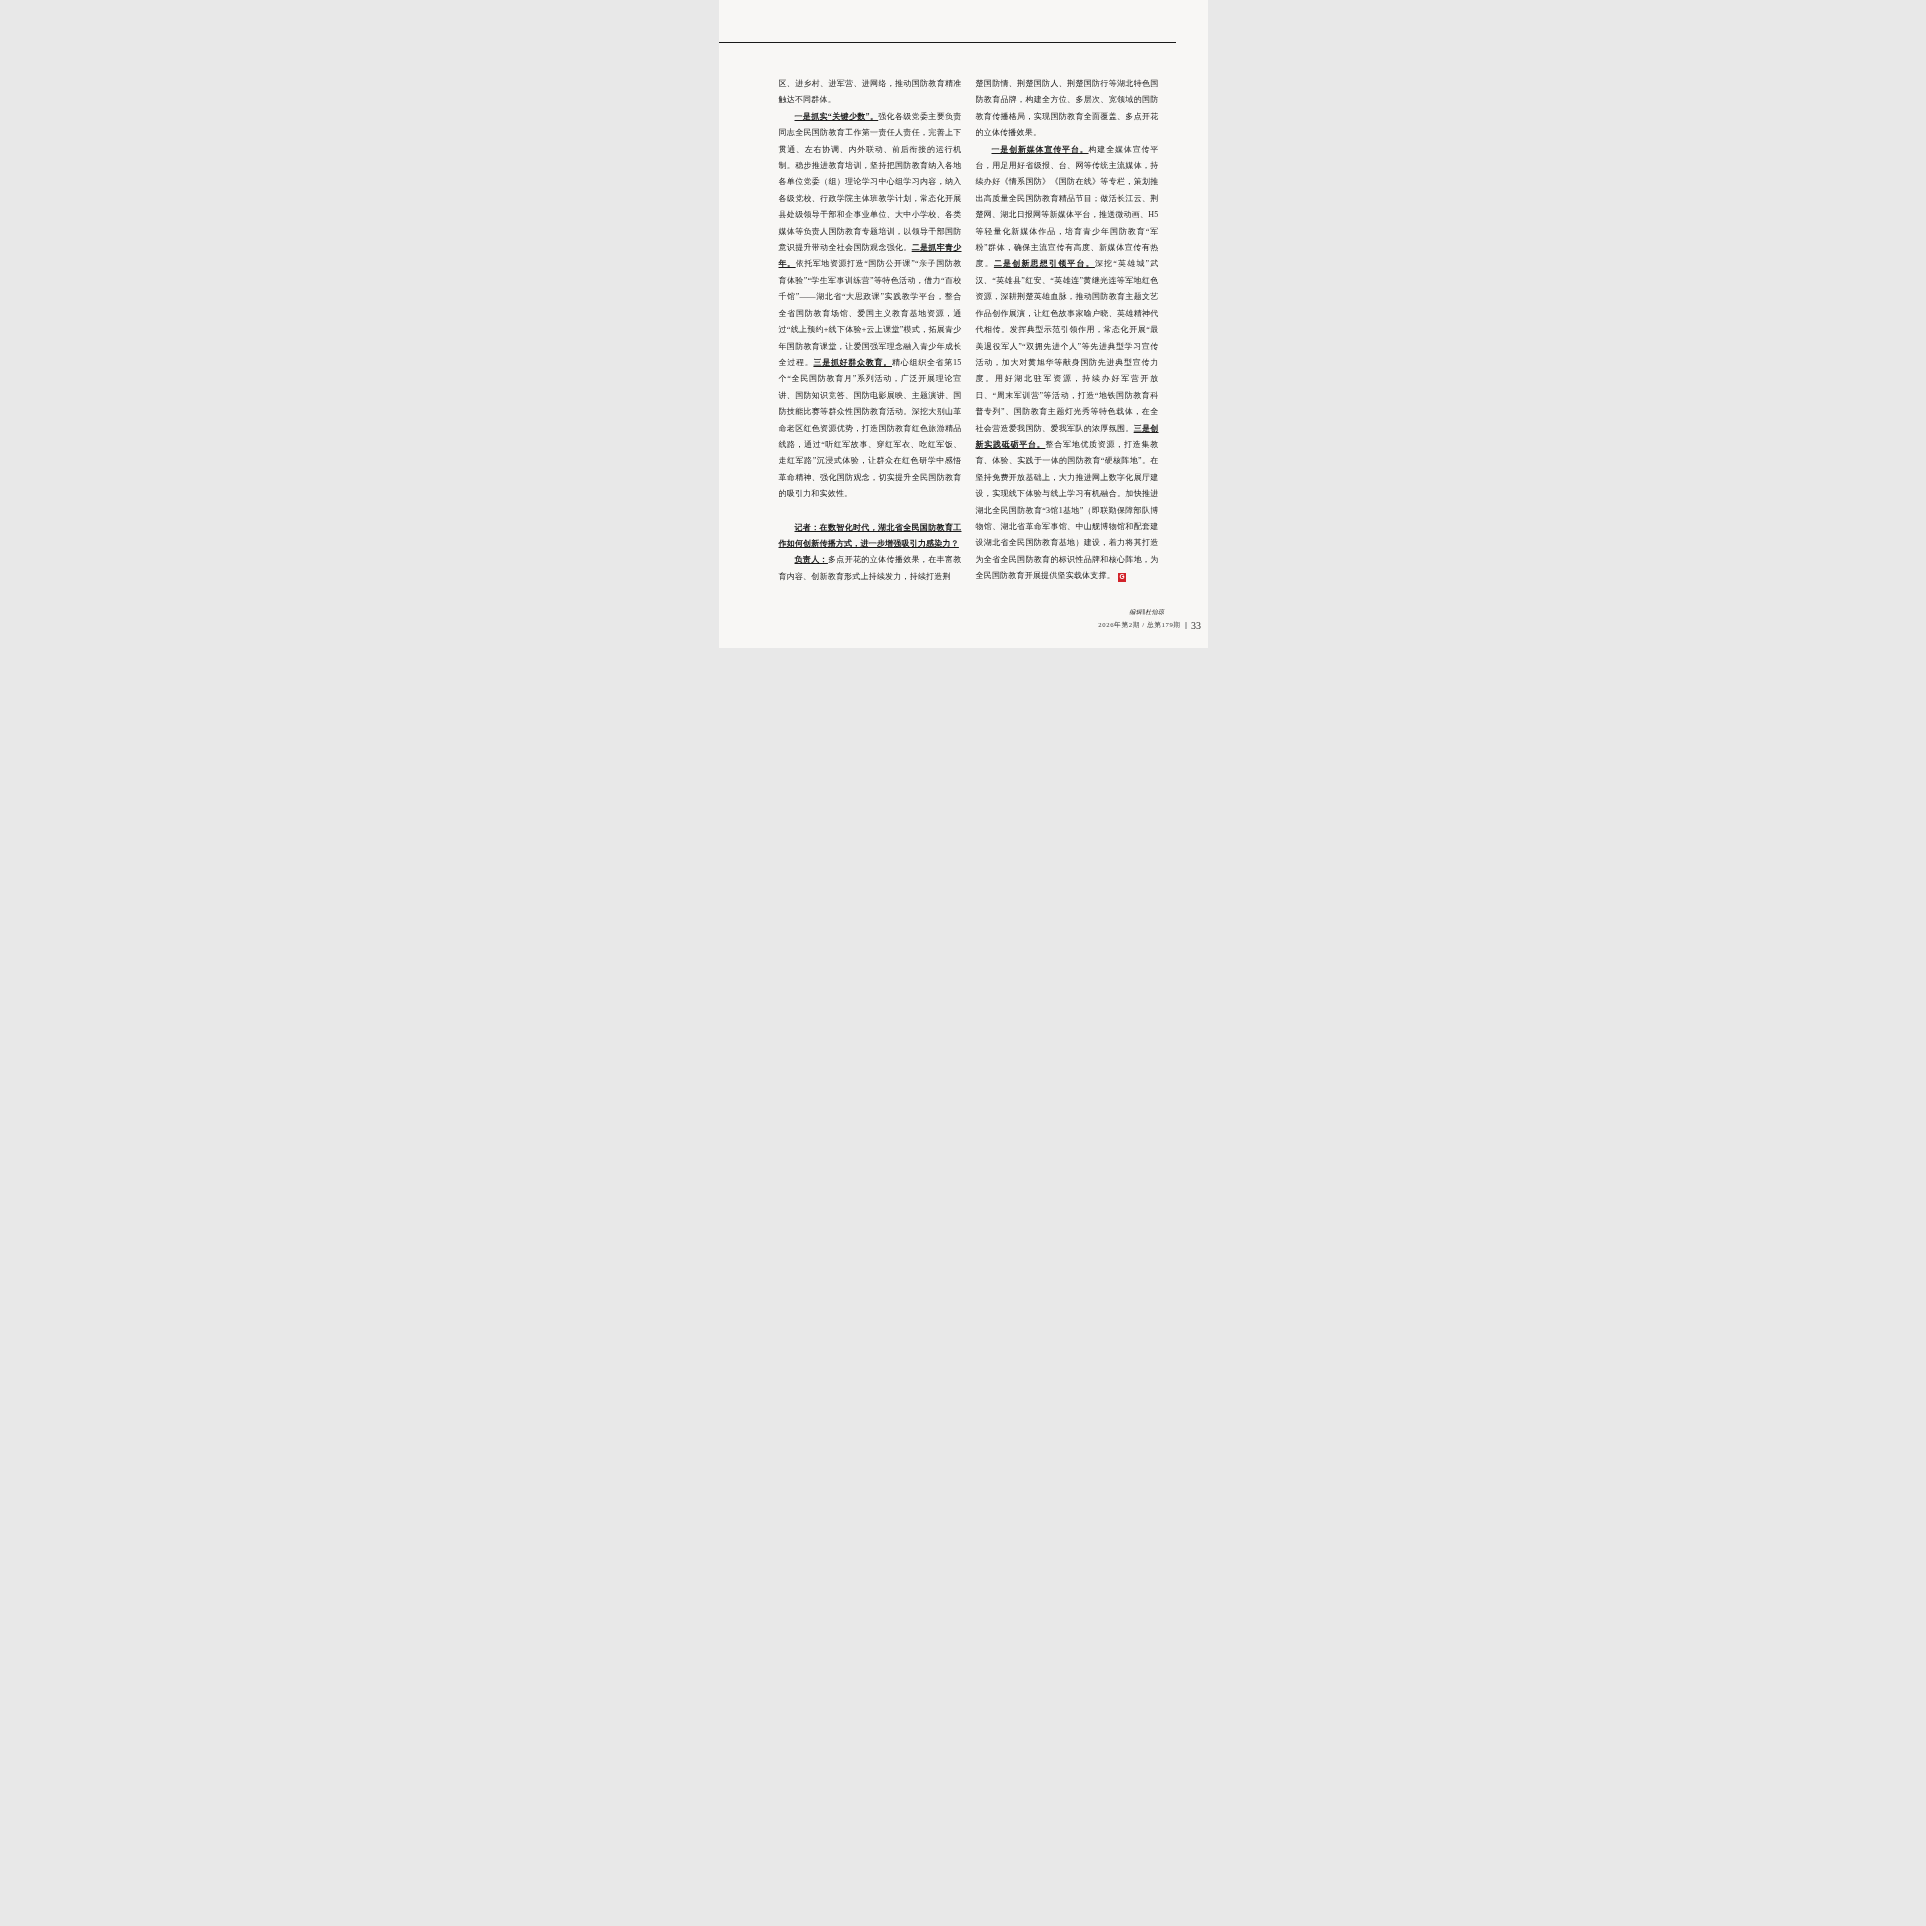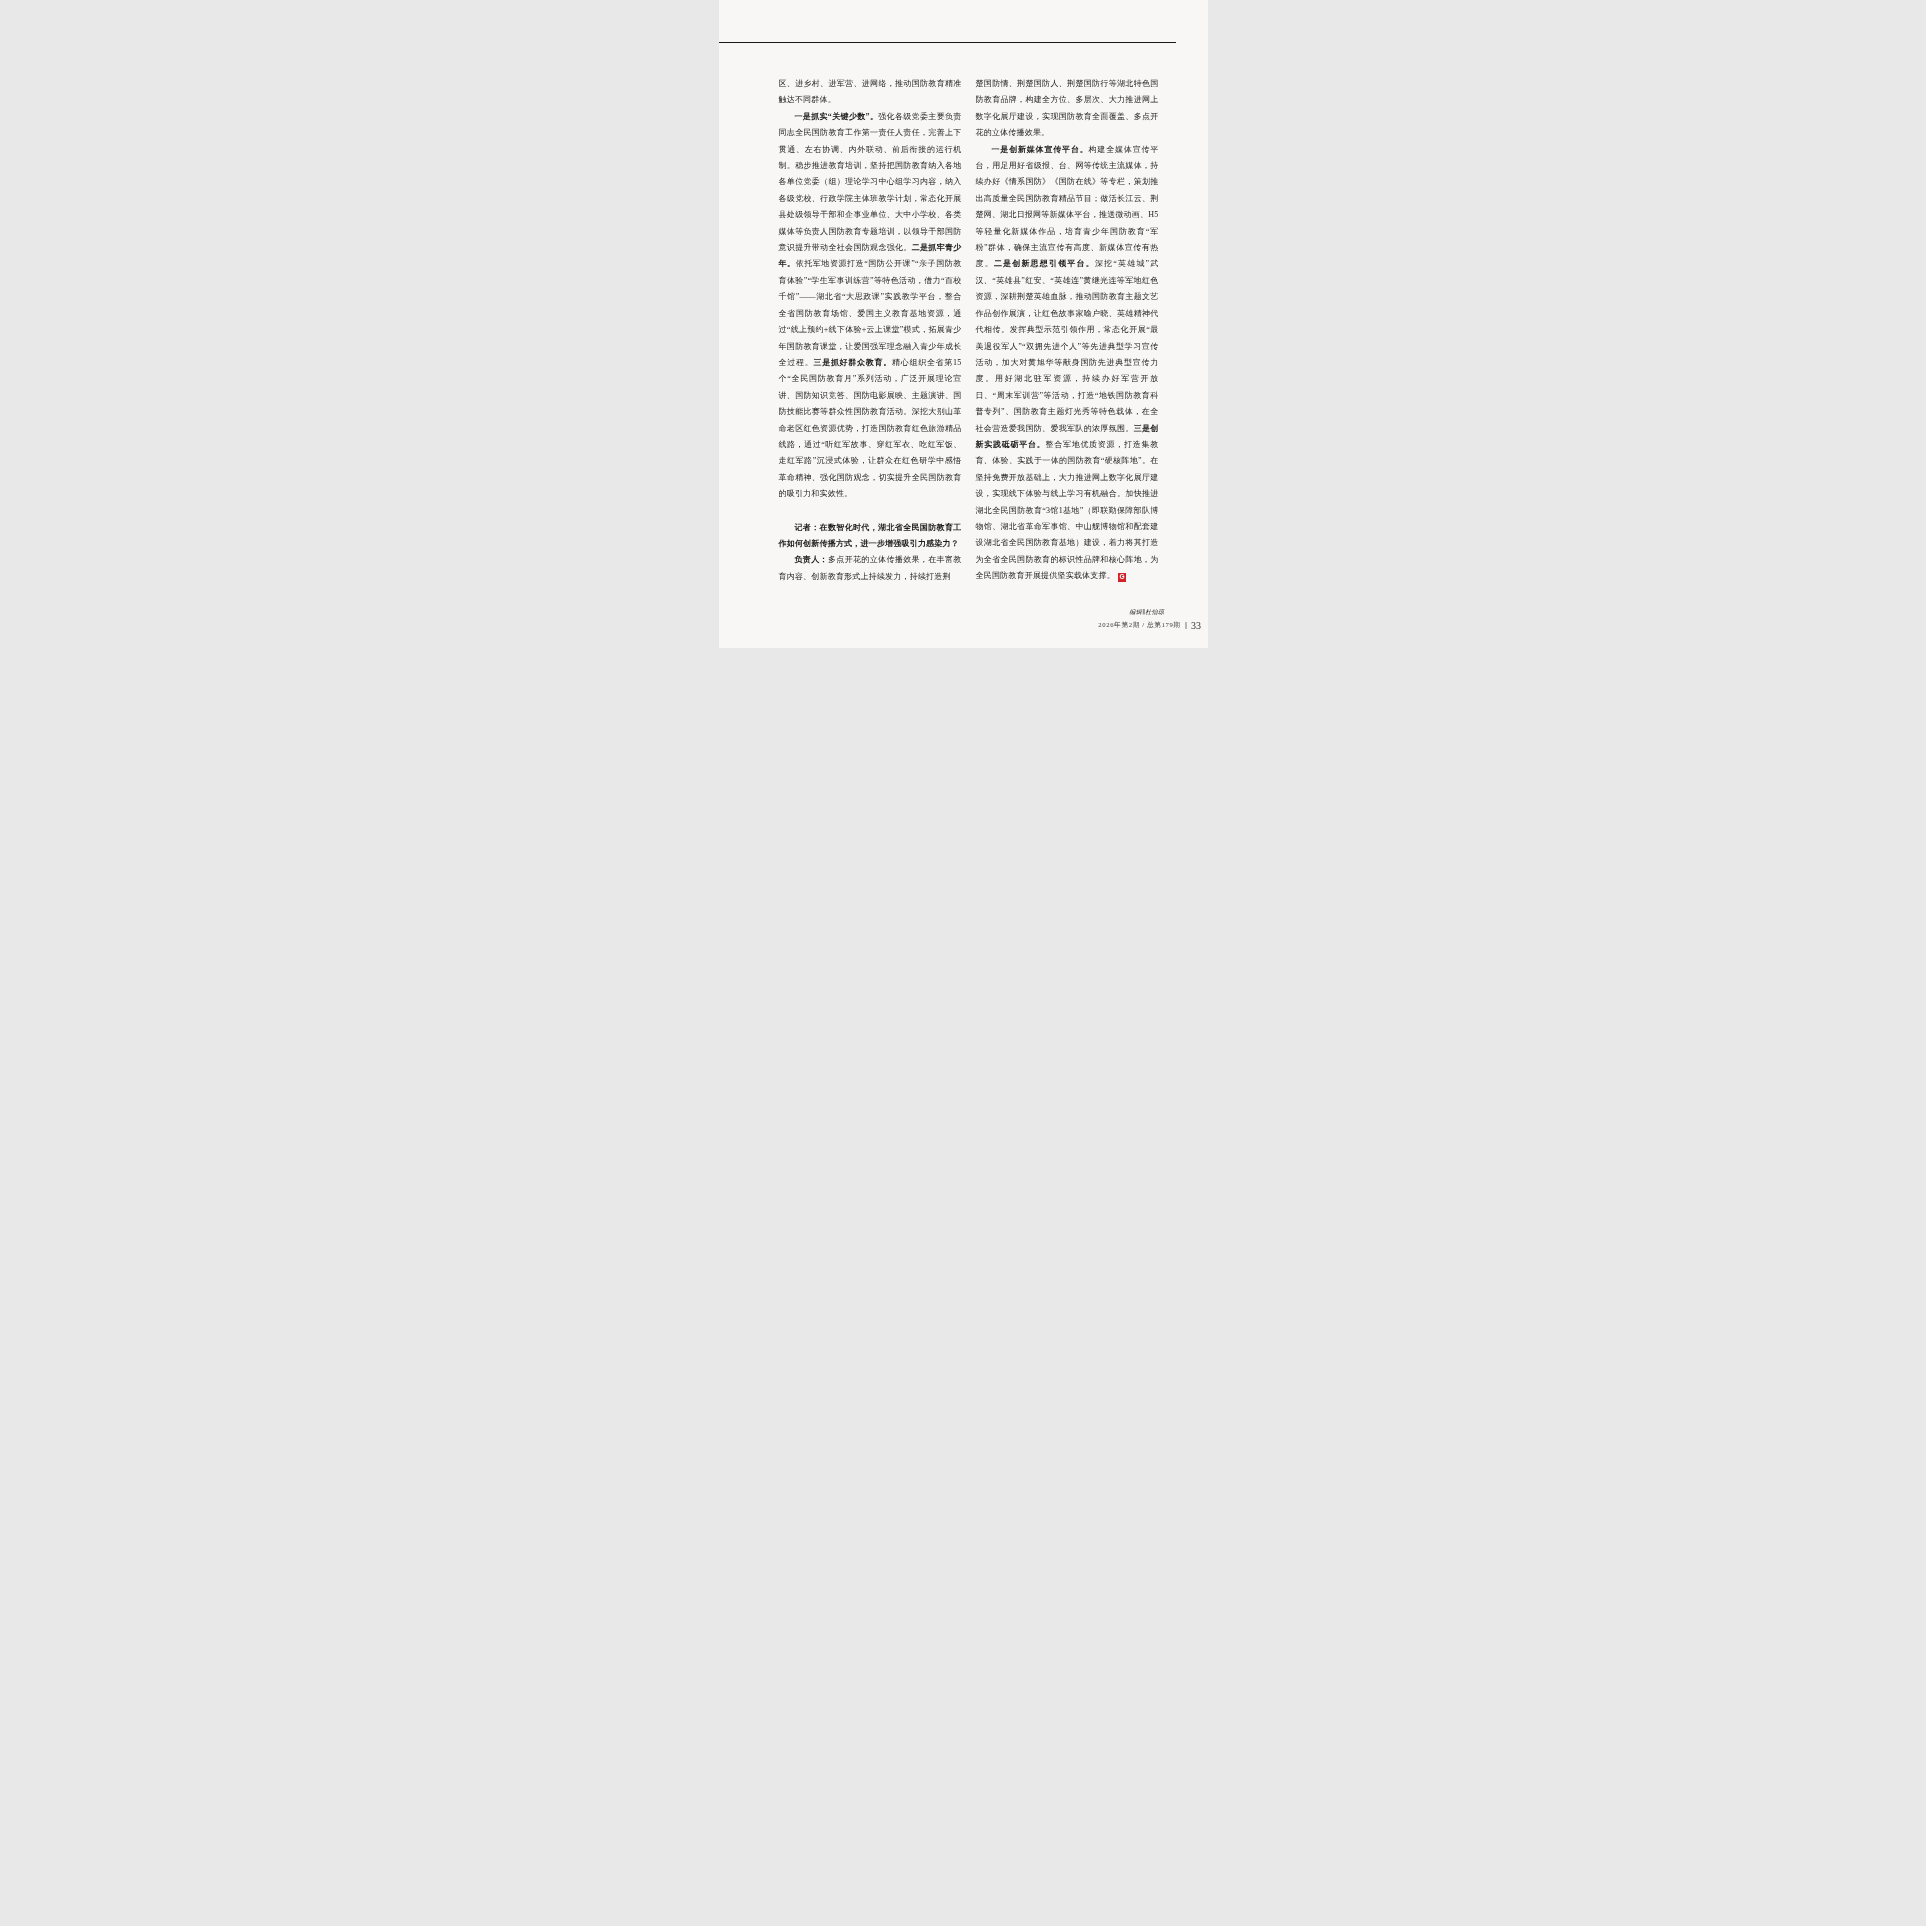--- a/index.html
+++ b/index.html
@@ -19,21 +19,21 @@
   .col{
     position:absolute;top:76px;width:183px;
     font-size:8px;line-height:16.4px;letter-spacing:0.2px;
     text-align:justify;
   }
   #col-left{left:60px;}
   #col-right{left:257px;}
   .para{margin:0;padding:0;}
   .para.indent{text-indent:2em;}
   .para.gap{margin-top:17px;}
-  .b{font-weight:700;}
+  .b{font-weight:700;text-decoration:underline;}
   .gmark{
     display:inline-block;width:8.9px;height:8.9px;
     background:#d2232a;color:#ffffff;
     font-family:"Liberation Sans","DejaVu Sans",sans-serif;
     font-weight:700;font-size:6.5px;line-height:8.9px;
     text-align:center;text-indent:0;
     margin-left:2.7px;vertical-align:-0.8px;
   }
   .editor{
     position:absolute;top:608px;right:43px;
@@ -57,21 +57,21 @@
   <div class="top-rule"></div>
 
   <div class="col" id="col-left">
       <p class="para"><span class="r">区、进乡村、进军营、进网络，推动国防教育精准触达不同群体。</span></p>
       <p class="para indent"><span class="b">一是抓实“关键少数”。</span><span class="r">强化各级党委主要负责同志全民国防教育工作第一责任人责任，完善上下贯通、左右协调、内外联动、前后衔接的运行机制。稳步推进教育培训，坚持把国防教育纳入各地各单位党委（组）理论学习中心组学习内容，纳入各级党校、行政学院主体班教学计划，常态化开展县处级领导干部和企事业单位、大中小学校、各类媒体等负责人国防教育专题培训，以领导干部国防意识提升带动全社会国防观念强化。</span><span class="b">二是抓牢青少年。</span><span class="r">依托军地资源打造“国防公开课”“亲子国防教育体验”“学生军事训练营”等特色活动，借力“百校千馆”——湖北省“大思政课”实践教学平台，整合全省国防教育场馆、爱国主义教育基地资源，通过“线上预约+线下体验+云上课堂”模式，拓展青少年国防教育课堂，让爱国强军理念融入青少年成长全过程。</span><span class="b">三是抓好群众教育。</span><span class="r">精心组织全省第15个“全民国防教育月”系列活动，广泛开展理论宣讲、国防知识竞答、国防电影展映、主题演讲、国防技能比赛等群众性国防教育活动。深挖大别山革命老区红色资源优势，打造国防教育红色旅游精品线路，通过“听红军故事、穿红军衣、吃红军饭、走红军路”沉浸式体验，让群众在红色研学中感悟革命精神、强化国防观念，切实提升全民国防教育的吸引力和实效性。</span></p>
       <p class="para indent gap"><span class="b">记者：在数智化时代，湖北省全民国防教育工作如何创新传播方式，进一步增强吸引力感染力？</span></p>
       <p class="para indent"><span class="b">负责人：</span><span class="r">多点开花的立体传播效果，在丰富教育内容、创新教育形式上持续发力，持续打造荆</span></p>
     </div>
 
   <div class="col" id="col-right">
-      <p class="para"><span class="r">楚国防情、荆楚国防人、荆楚国防行等湖北特色国防教育品牌，构建全方位、多层次、大力推进网上数字化展厅建设，实现国防教育全面覆盖、多点开花的立体传播效果。</span></p>
+      <p class="para"><span class="r">楚国防情、荆楚国防人、荆楚国防行等湖北特色国防教育品牌，构建全方位、多层次、宽领域的国防教育传播格局，实现国防教育全面覆盖、多点开花的立体传播效果。</span></p>
       <p class="para indent"><span class="b">一是创新媒体宣传平台。</span><span class="r">构建全媒体宣传平台，用足用好省级报、台、网等传统主流媒体，持续办好《情系国防》《国防在线》等专栏，策划推出高质量全民国防教育精品节目；做活长江云、荆楚网、湖北日报网等新媒体平台，推送微动画、H5等轻量化新媒体作品，培育青少年国防教育“军粉”群体，确保主流宣传有高度、新媒体宣传有热度。</span><span class="b">二是创新思想引领平台。</span><span class="r">深挖“英雄城”武汉、“英雄县”红安、“英雄连”黄继光连等军地红色资源，深耕荆楚英雄血脉，推动国防教育主题文艺作品创作展演，让红色故事家喻户晓、英雄精神代代相传。发挥典型示范引领作用，常态化开展“最美退役军人”“双拥先进个人”等先进典型学习宣传活动，加大对黄旭华等献身国防先进典型宣传力度。用好湖北驻军资源，持续办好军营开放日、“周末军训营”等活动，打造“地铁国防教育科普专列”、国防教育主题灯光秀等特色载体，在全社会营造爱我国防、爱我军队的浓厚氛围。</span><span class="b">三是创新实践砥砺平台。</span><span class="r">整合军地优质资源，打造集教育、体验、实践于一体的国防教育“硬核阵地”。在坚持免费开放基础上，大力推进网上数字化展厅建设，实现线下体验与线上学习有机融合。加快推进湖北全民国防教育“3馆1基地”（即联勤保障部队博物馆、湖北省革命军事馆、中山舰博物馆和配套建设湖北省全民国防教育基地）建设，着力将其打造为全省全民国防教育的标识性品牌和核心阵地，为全民国防教育开展提供坚实载体支撑。</span><span class="gmark">G</span></p>
     </div>
 
   <div class="editor">编辑∥杜怡琼</div>
 
   <div class="issue-line">
     <span class="issue-text">2026年第2期 / 总第179期</span>
     <span class="sep-bar"></span>
     <span class="page-no">33</span>
   </div>

